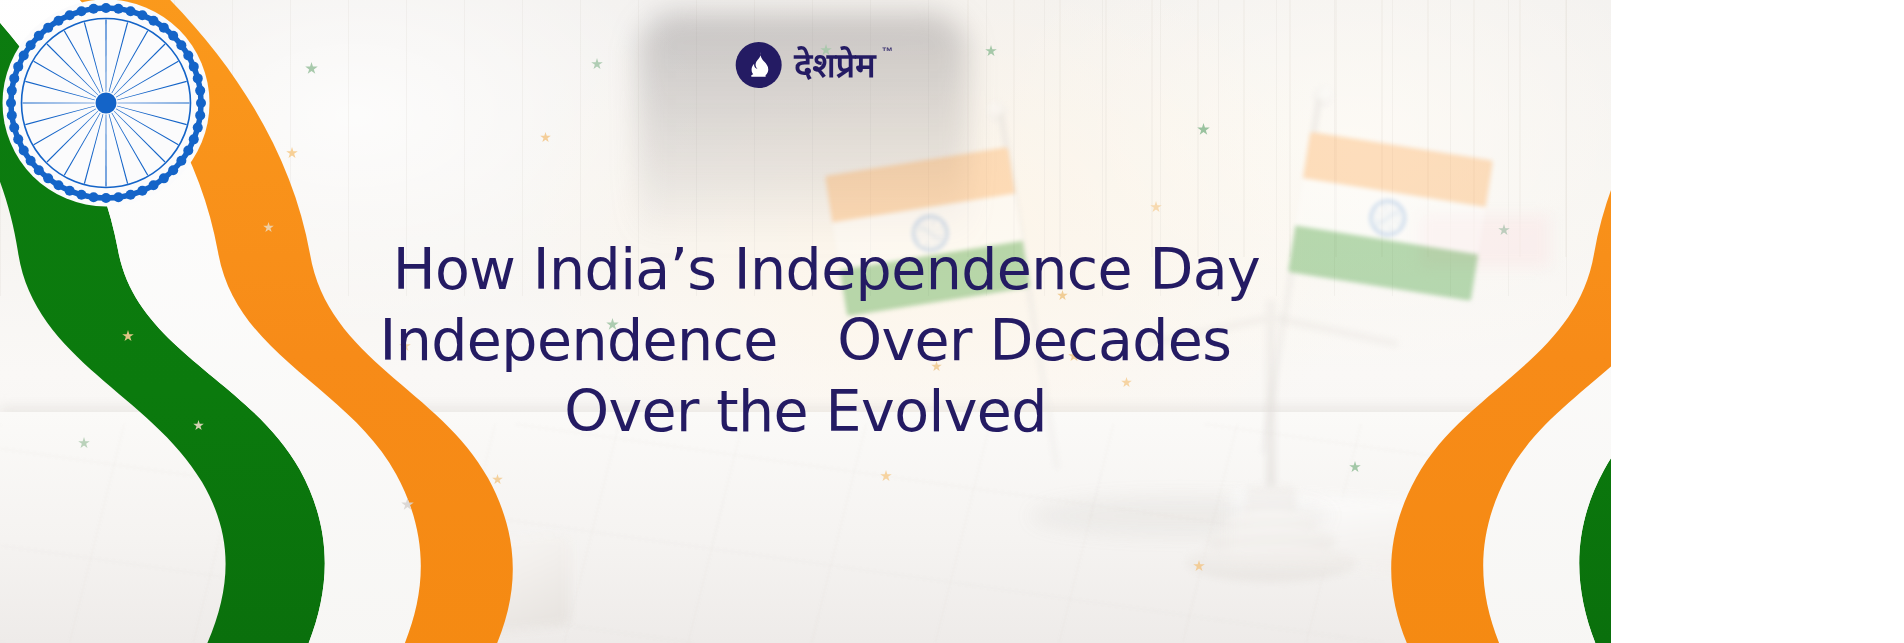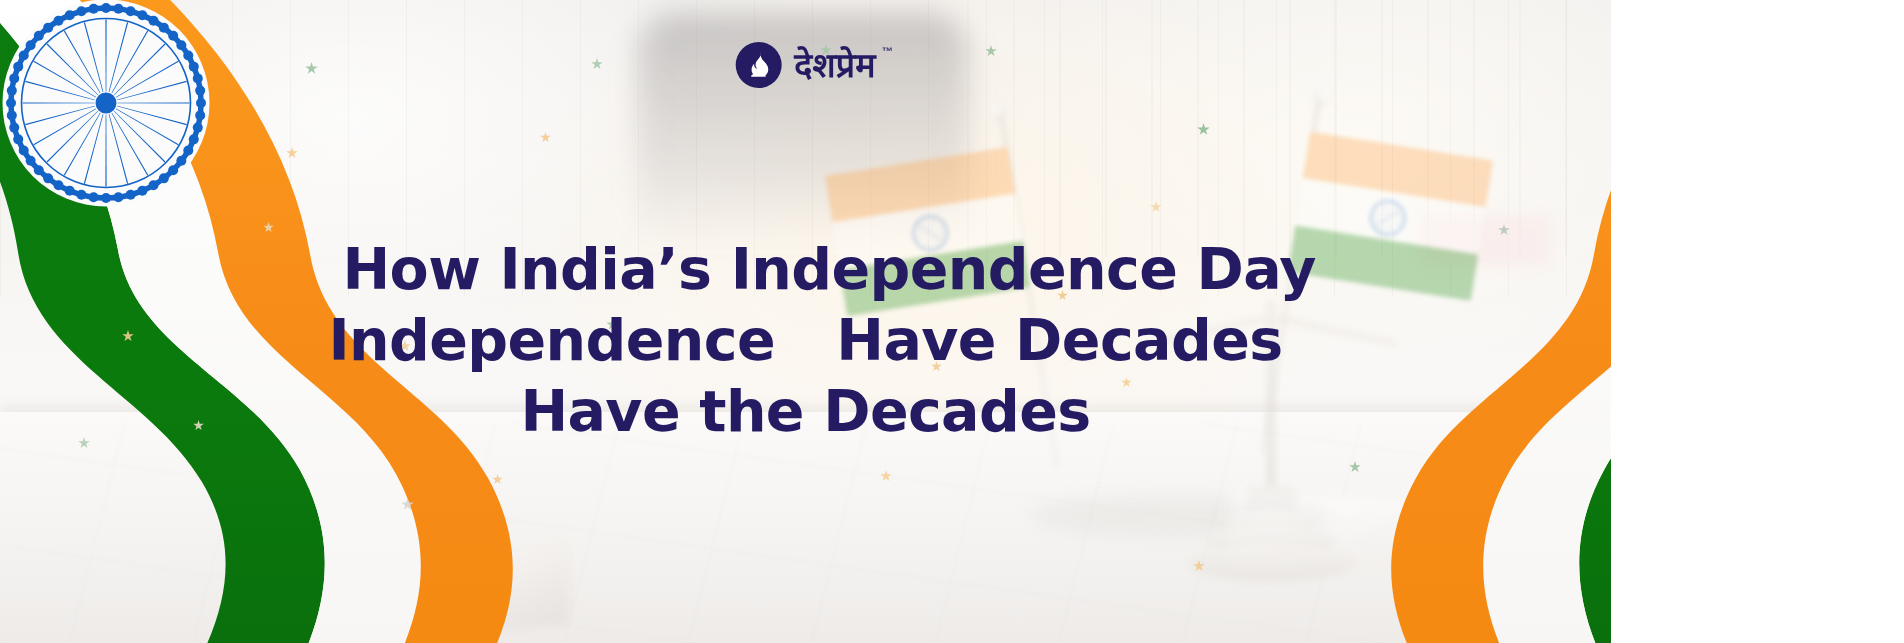--- a/index.html
+++ b/index.html
@@ -166,22 +166,22 @@
   .headline{
     position:absolute;left:50%;top:196px;transform:translateX(-50%);
     width:1010px;text-align:center;z-index:28;
     color:#241b63;
     font-family:"DejaVu Sans","Liberation Sans",sans-serif;
     font-size:57px;line-height:1.24;
     letter-spacing:-.6px;
     font-weight:300;
   }
   .headline .ln{display:block;white-space:nowrap;}
-  .headline b{font-weight:700;}
-  .headline .lt{font-weight:700;margin-left:42px;}
+  .headline b{font-weight:400;}
+  .headline .lt{font-weight:400;margin-left:42px;}
 </style>
 </head>
 <body>
 
 <div class="banner">
 
   <div class="bg-base"></div>
   <div class="bg-warm"></div>
   <div class="blinds"></div>
   <div class="blinds2"></div>
@@ -497,17 +497,17 @@
       </svg>
     </div>
     <div class="logo-word">
       <span>देशप्रेम</span>
       <span class="logo-tm">™</span>
     </div>
   </div>
 
   <h1 class="headline">
     <span class="ln"><span class="lt">How </span><b>India’s Independence Day</b></span>
-    <span class="ln"><b>Independence</b><span class="lt"> Have </span><b>Decades</b></span>
-    <span class="ln"><b>Have the Decades</b></span>
+    <span class="ln"><b>Independence</b><span class="lt"> Over </span><b>Decades</b></span>
+    <span class="ln"><b>Over the Evolved</b></span>
   </h1>
 
 </div>
 
 </body></html>

